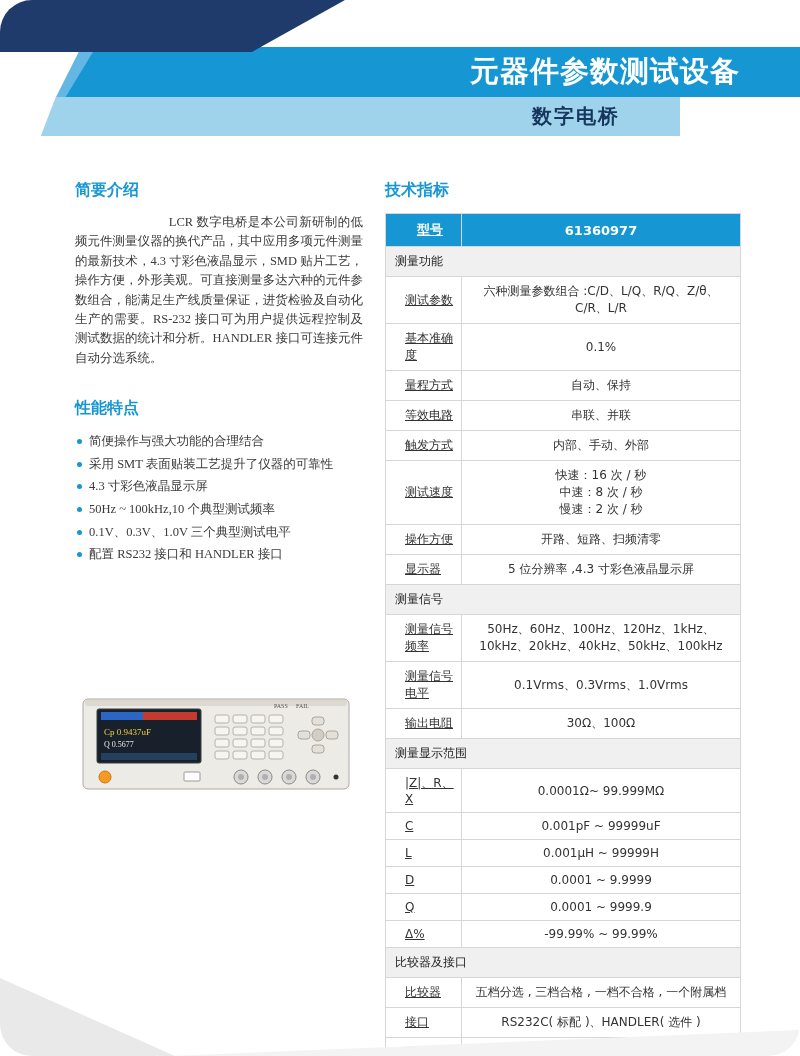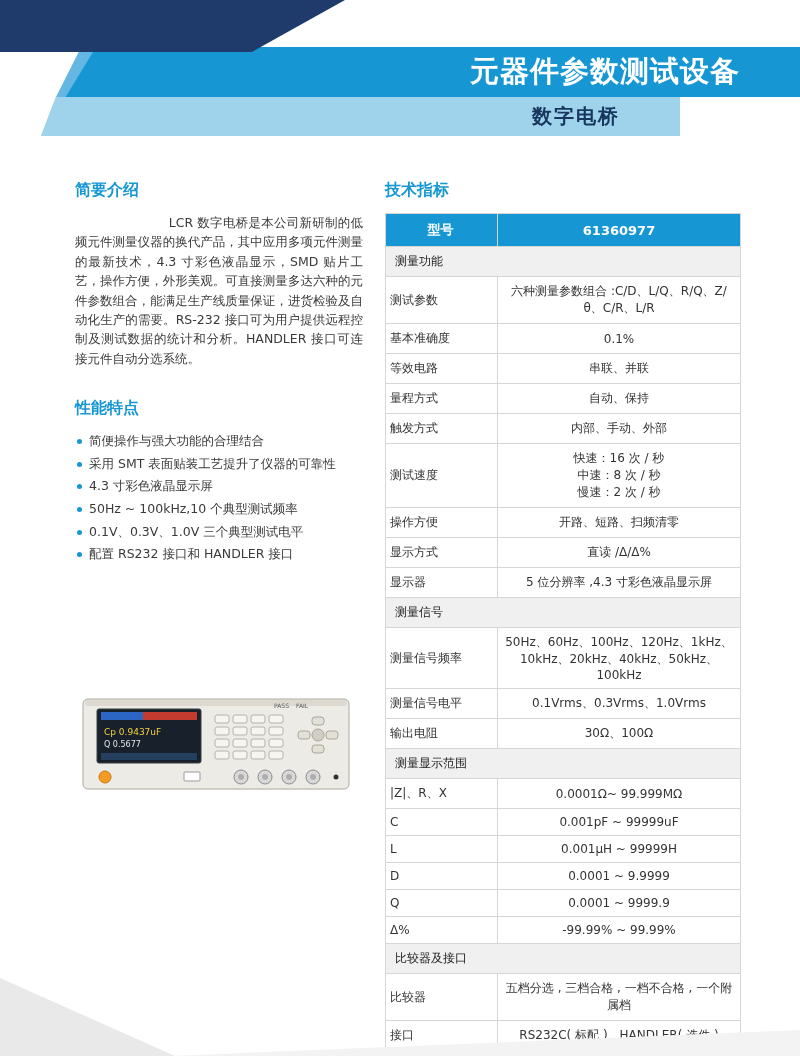--- a/index.html
+++ b/index.html
@@ -1,17 +1,17 @@
 <!DOCTYPE html>
 <html><head>
 <meta charset="utf-8">
 <style>
   * { margin:0; padding:0; box-sizing:border-box; }
   body { background:#fff; font-family:"DejaVu Sans","Liberation Sans",sans-serif; }
-  .page { position:relative; width:800px; height:1056px; background:#fff; overflow:hidden; }
+  .page { position:relative; width:800px; height:1056px; background:#fff; overflow:hidden;border-radius:32px; }
 
   
   .navy-shape { position:absolute; top:0; left:0; width:345px; height:52px;
     background:#1E3B6B; clip-path:polygon(0 0,100% 0,73% 100%,0 100%); z-index:3; }
   .band-accent { position:absolute; top:47px; left:56px; width:84px; height:50px;
     background:#63B7E2; clip-path:polygon(30% 0,100% 0,70% 100%,0 100%); z-index:1; }
   .band-main { position:absolute; top:47px; left:0; width:800px; height:50px;
     background:#1697D4; clip-path:polygon(12% 0,100% 0,100% 100%,8.2% 100%); z-index:2;
     display:flex; align-items:center; justify-content:flex-end; padding-right:60px; }
   .band-main h1 { color:#fff; font-size:29px; font-weight:bold; letter-spacing:1px; }
@@ -20,42 +20,42 @@
     display:flex; align-items:center; justify-content:flex-end; padding-right:60px; }
   .band-sub div { color:#16365E; font-size:20px; font-weight:bold; letter-spacing:2px; }
 
   
   .corner-bl { position:absolute; bottom:0; left:0; width:175px; height:78px;
     background:#E9E9E9; clip-path:polygon(0 0,100% 100%,0 100%); }
   .corner-br { position:absolute; bottom:0; left:170px; right:0; height:26px;
     background:#F3F3F3; clip-path:polygon(0 100%,100% 0,100% 100%); }
 
   
-  .left-col  { position:absolute; top:180px; left:75px;  width:288px; }
+  .left-col  { position:absolute; top:180px; left:75px;  width:288px;font-family:Liberation Serif, serif; }
   .right-col { position:absolute; top:180px; left:385px; width:356px; }
 
   h2.sec { color:#1697D4; font-size:16px; font-weight:bold; margin-bottom:12px; }
 
   .intro-body { font-size:12.5px; line-height:1.55; color:#3A3A3A; text-align:justify;
     text-indent:7.5em; }
 
   .features-block { margin-top:30px; }
   .features-list { list-style:none; margin-top:12px; }
   .features-list li { position:relative; padding-left:14px; font-size:12.5px;
     line-height:1.65; color:#3A3A3A; margin-bottom:2px; }
   .features-list li::before { content:""; position:absolute; left:2px; top:8px;
     width:5px; height:5px; border-radius:50%; background:#1697D4; }
 
   .product { margin-top:130px; margin-left:6px; }
 
   
   table.specs { width:100%; border-collapse:collapse; font-size:12px; color:#333;
     margin-top:2px; }
   table.specs td { border:1px solid #D6D6D6; padding:6px 6px; vertical-align:middle; }
-  table.specs td.label { width:112px; text-align:left; padding-left:4px; }
+  table.specs td.label { width:76px; text-align:left; padding-left:19px;text-decoration:underline; }
   table.specs td.value { text-align:center; white-space:pre-line; }
   tr.t-header td { background:#1697D4; color:#fff; font-weight:bold; text-align:center;
     font-size:13px; padding:7px 6px; }
   tr.t-header td.label { text-align:center; }
   tr.t-section td { background:#F0F0F0; font-weight:normal; color:#222; padding-left:9px; }
 </style>
 </head>
 <body>
 
 <div class="page">
@@ -160,46 +160,42 @@
           </tr>
           <tr>
             <td class="label">测试参数</td>
             <td class="value">六种测量参数组合 :C/D、L/Q、R/Q、Z/θ、C/R、L/R</td>
           </tr>
           <tr>
             <td class="label">基本准确度</td>
             <td class="value">0.1%</td>
           </tr>
           <tr>
+            <td class="label">量程方式</td>
+            <td class="value">自动、保持</td>
+          </tr>
+          <tr>
             <td class="label">等效电路</td>
             <td class="value">串联、并联</td>
-          </tr>
-          <tr>
-            <td class="label">量程方式</td>
-            <td class="value">自动、保持</td>
           </tr>
           <tr>
             <td class="label">触发方式</td>
             <td class="value">内部、手动、外部</td>
           </tr>
           <tr>
             <td class="label">测试速度</td>
             <td class="value">快速：16 次 / 秒
 中速：8 次 / 秒
 慢速：2 次 / 秒</td>
           </tr>
           <tr>
             <td class="label">操作方便</td>
             <td class="value">开路、短路、扫频清零</td>
           </tr>
           <tr>
-            <td class="label">显示方式</td>
-            <td class="value">直读 /Δ/Δ%</td>
-          </tr>
-          <tr>
             <td class="label">显示器</td>
             <td class="value">5 位分辨率 ,4.3 寸彩色液晶显示屏</td>
           </tr>
           <tr class="t-section">
             <td class="" colspan="2">测量信号</td>
           </tr>
           <tr>
             <td class="label">测量信号频率</td>
             <td class="value">50Hz、60Hz、100Hz、120Hz、1kHz、10kHz、20kHz、40kHz、50kHz、100kHz</td>
           </tr>

